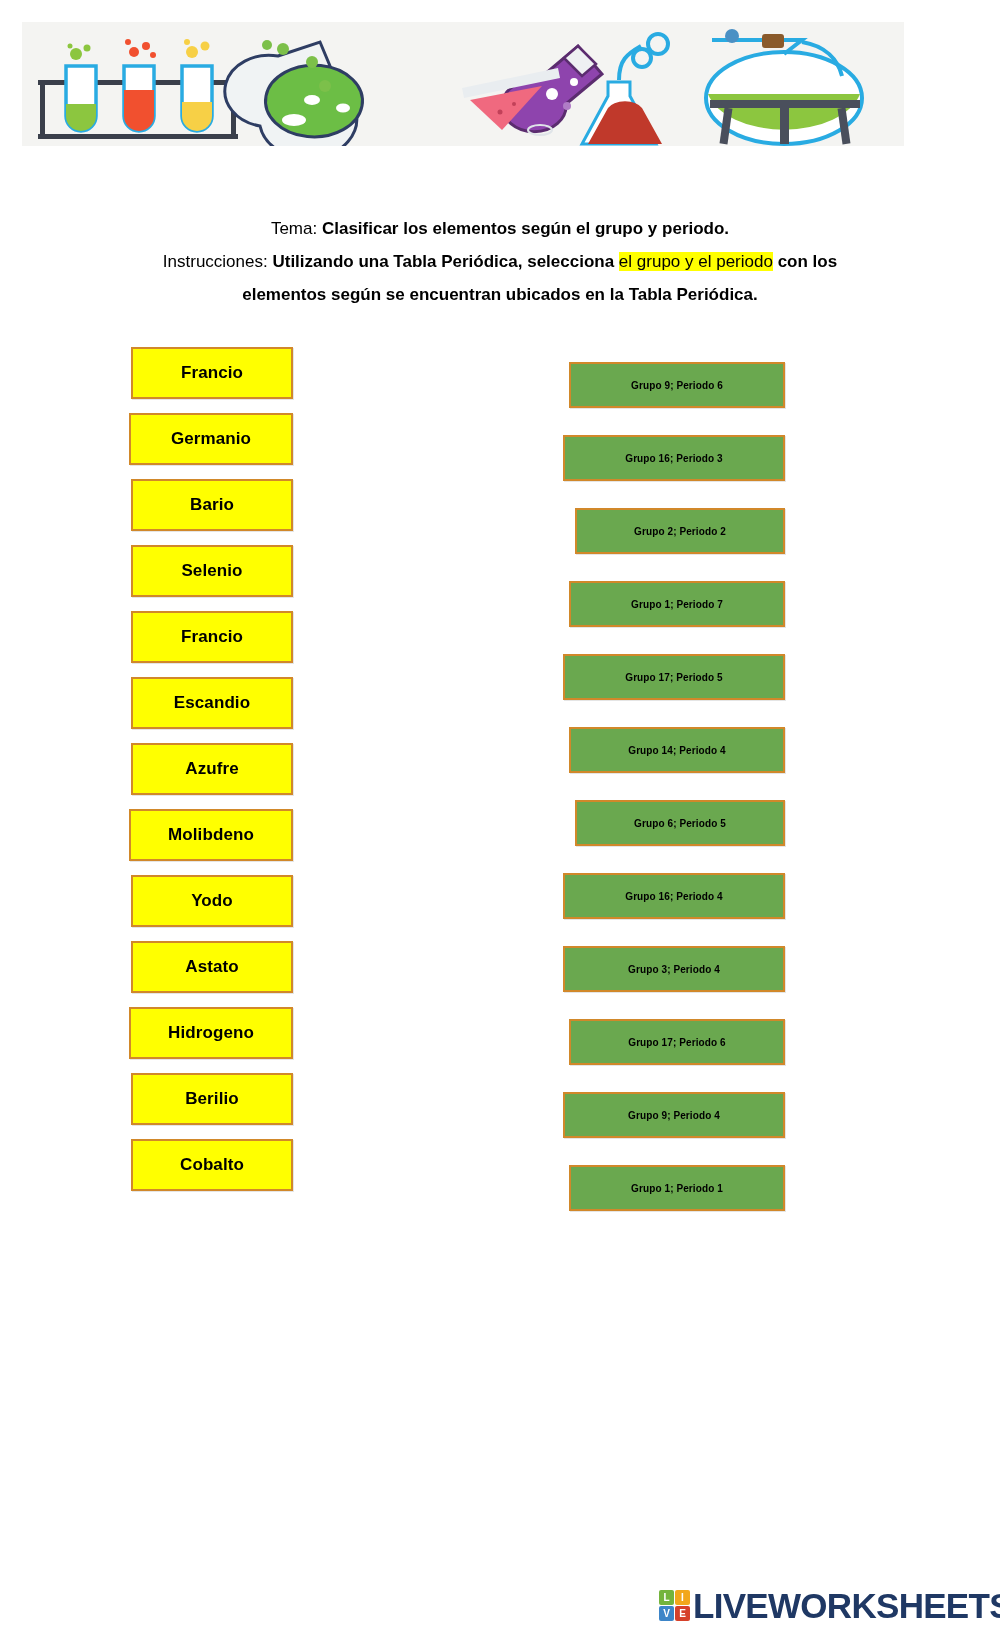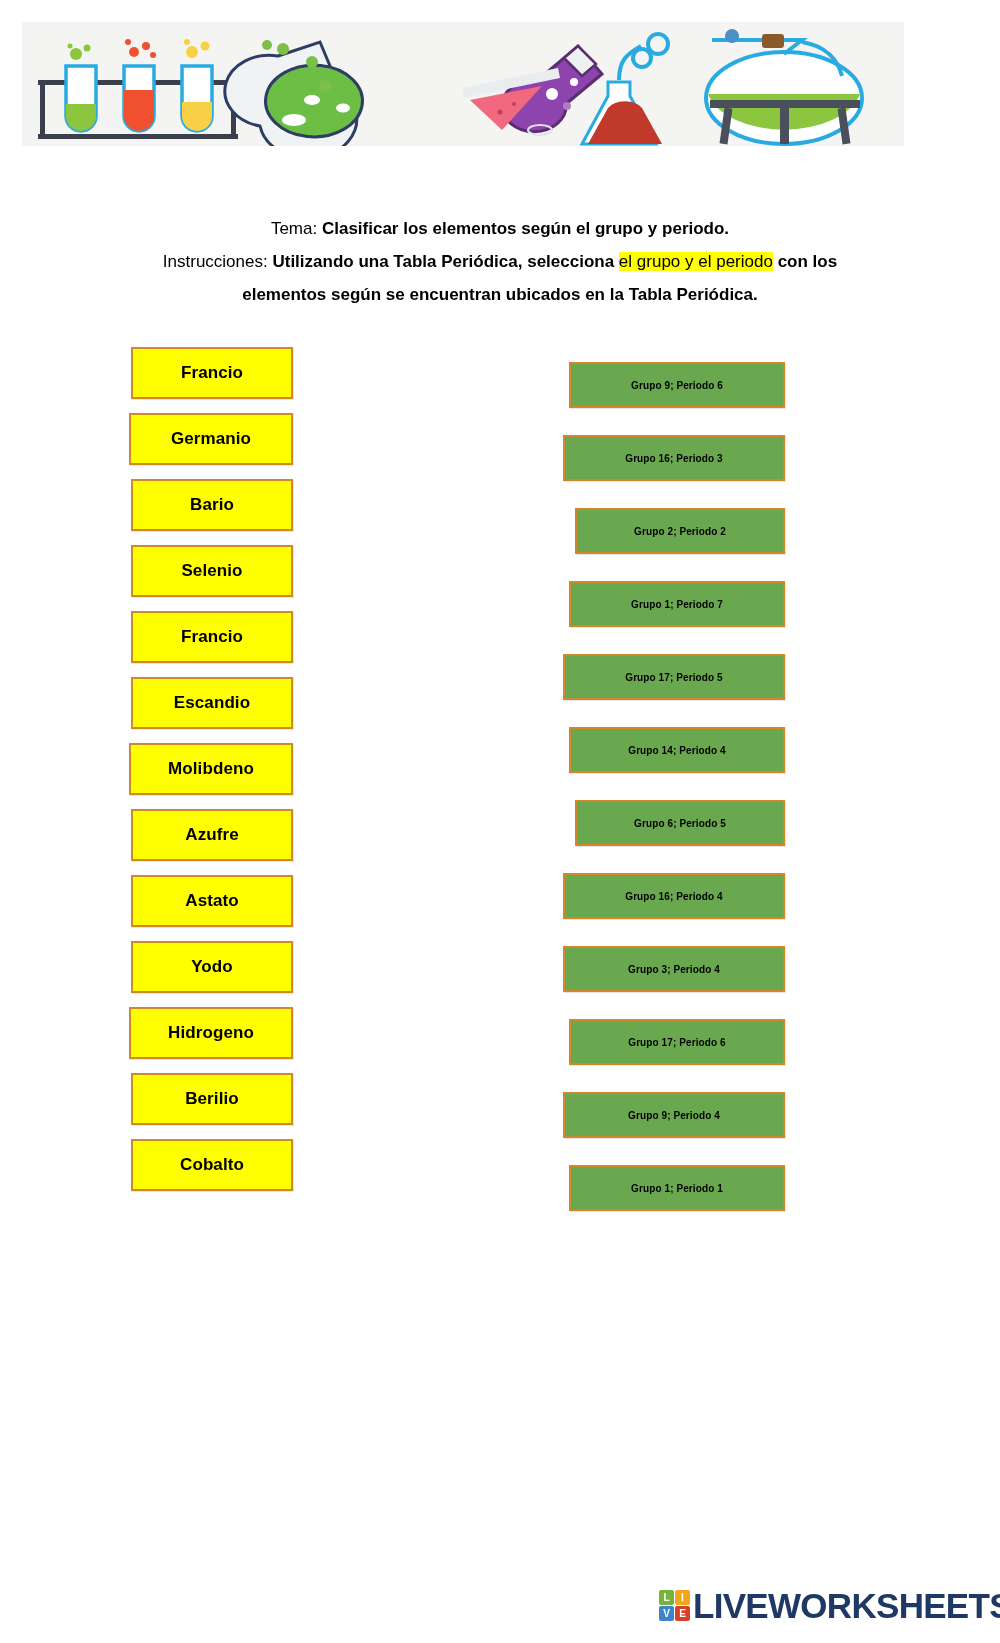--- a/index.html
+++ b/index.html
@@ -231,24 +231,24 @@
   <div class="instr-line bold">elementos según se encuentran ubicados en la Tabla Periódica.</div>
 </div>
 
 <div class="elements-col">
   <div class="chip chip-yellow">Francio</div>
   <div class="chip chip-yellow nudge-l">Germanio</div>
   <div class="chip chip-yellow">Bario</div>
   <div class="chip chip-yellow">Selenio</div>
   <div class="chip chip-yellow">Francio</div>
   <div class="chip chip-yellow">Escandio</div>
+  <div class="chip chip-yellow">Azufre</div>
   <div class="chip chip-yellow nudge-l">Molibdeno</div>
-  <div class="chip chip-yellow">Azufre</div>
+  <div class="chip chip-yellow">Yodo</div>
   <div class="chip chip-yellow">Astato</div>
-  <div class="chip chip-yellow">Yodo</div>
   <div class="chip chip-yellow nudge-l">Hidrogeno</div>
   <div class="chip chip-yellow">Berilio</div>
   <div class="chip chip-yellow">Cobalto</div>
 </div>
 
 <div class="answers-col">
   <div class="chip chip-green nudge-r">Grupo 9; Periodo 6</div>
   <div class="chip chip-green">Grupo 16; Periodo 3</div>
   <div class="chip chip-green nudge-r2">Grupo 2; Periodo 2</div>
   <div class="chip chip-green nudge-r">Grupo 1; Periodo 7</div>

